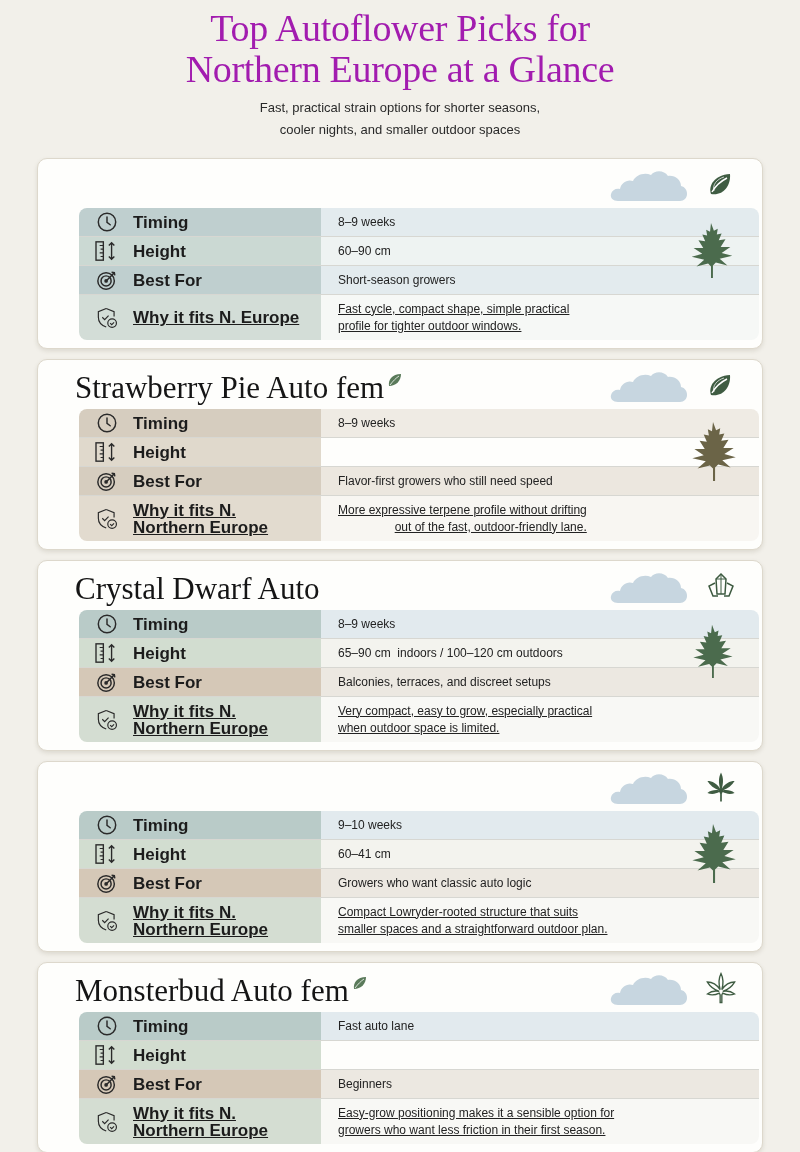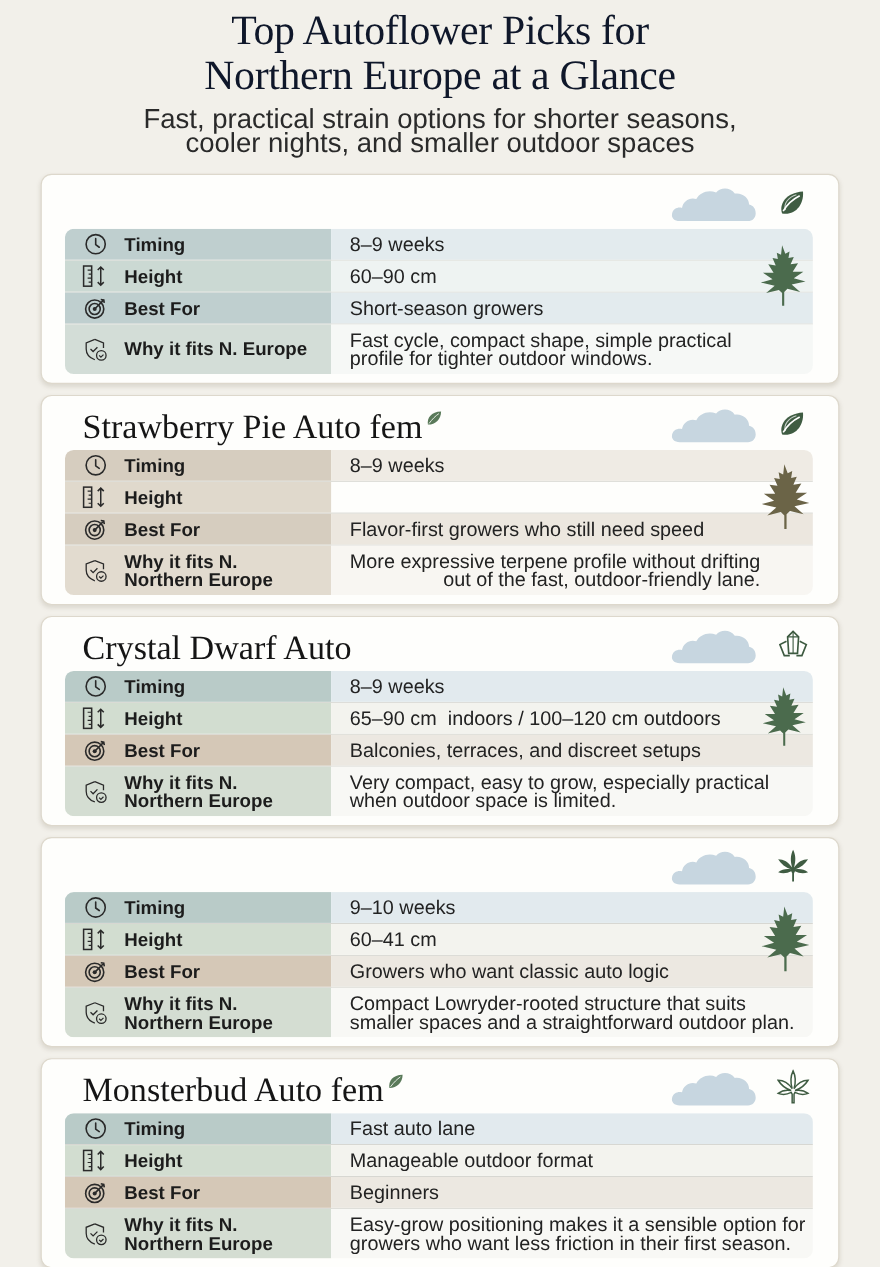--- a/index.html
+++ b/index.html
@@ -8,26 +8,26 @@
     background: #f2f0ea;
     font-family: "Liberation Sans", "DejaVu Sans", sans-serif;
     color: #1e1e1e;
     position: relative;
   }
   .header { text-align: center; padding-top: 8px; }
   .title {
     font-family: "Liberation Serif", "DejaVu Serif", serif;
     font-size: 38px;
     line-height: 41px;
-    color: #0f172a;
+    color: #a21caf;
     letter-spacing: -0.3px;
   }
   .subtitle {
     margin-top: 7px;
-    font-size: 25px;
+    font-size: 13px;
     line-height: 22px;
     color: #2a2a2a;
   }
   .cards { position: absolute; left: 37px; top: 158px; width: 726px; }
   .card {
     position: relative;
     height: 191px;
     background: #fefefc;
     border: 1.5px solid #ddd8cc;
     border-radius: 10px;
@@ -41,48 +41,48 @@
     font-size: 31px;
     line-height: 40px;
     color: #151515;
     white-space: nowrap;
   }
   .title-leaf { display: inline-block; vertical-align: top; margin-left: 3px; margin-top: 4px; }
   .cloud { position: absolute; right: 72px; top: 10px; }
   .corner-icon { position: absolute; right: 28px; top: 12px; }
   .table {
     position: absolute;
-    left: 21px; top: 49px;
+    left: 41px; top: 49px;
     width: 680px;
     border-radius: 8px;
     overflow: hidden;
   }
   .row { display: flex; height: 29px; border-bottom: 1.5px solid #d7d7d2; }
   .row.tall { height: 45px; border-bottom: none; }
   .lbl {
     width: 242px;
     display: flex; align-items: center;
     padding-left: 14px;
     font-weight: bold;
     font-size: 17px;
     line-height: 17px;
     color: #1c1c1c;
   }
   .lbl .ic { width: 28px; height: 22px; margin-right: 12px; display: flex; align-items: center; justify-content: center; flex-shrink: 0; }
   .val {
     flex: 1;
     display: flex; align-items: center;
     padding-left: 17px;
-    font-size: 18px;
+    font-size: 12px;
     line-height: 17px;
     color: #222;
     white-space: nowrap;
   }
   .row.tall .val, .row.tall .lbl { white-space: normal; }
-  .row.tall .val span, .row.tall .lbl span { white-space: pre-line; }
+  .row.tall .val span, .row.tall .lbl span { white-space: pre-line; text-decoration: underline; }
   .plant { position: absolute; right: 20px; top: 60px; }
 
   
   .t-blue .row:nth-child(1) .lbl { background: #bfcfcf; }
   .t-blue .row:nth-child(1) .val { background: #e3ebee; }
   .t-blue .row:nth-child(2) .lbl { background: #cbd9d3; }
   .t-blue .row:nth-child(2) .val { background: #eef3f2; }
   .t-blue .row:nth-child(3) .lbl { background: #bfcfcf; }
   .t-blue .row:nth-child(3) .val { background: #e3ebee; }
   .t-blue .row:nth-child(4) .lbl { background: #d3ddd7; }
@@ -442,23 +442,20 @@
             <span>Fast auto lane</span>
           </div>
       </div>
       <div class="row">
         <div class="lbl">
             <svg class="ic" width="26" height="22">
               <use href="#ic-height"></use>
             </svg>
             <span>Height</span>
           </div>
-        <div class="val">
-            <span>Manageable outdoor format</span>
-          </div>
       </div>
       <div class="row">
         <div class="lbl">
             <svg class="ic" width="22" height="22">
               <use href="#ic-target"></use>
             </svg>
             <span>Best For</span>
           </div>
         <div class="val">
             <span>Beginners</span>

